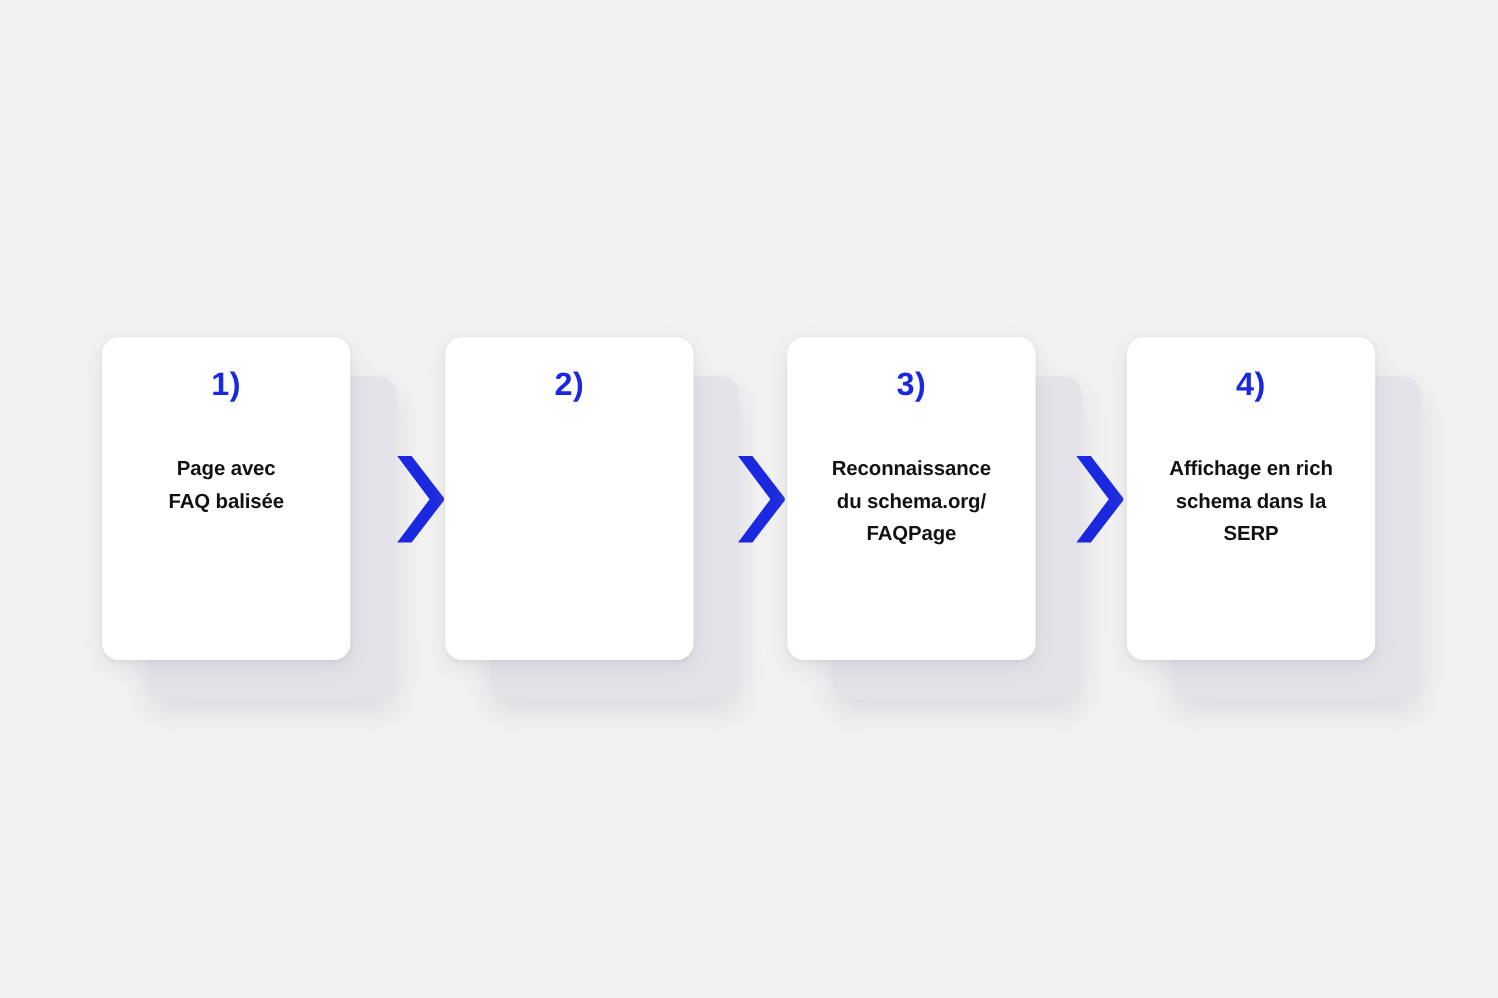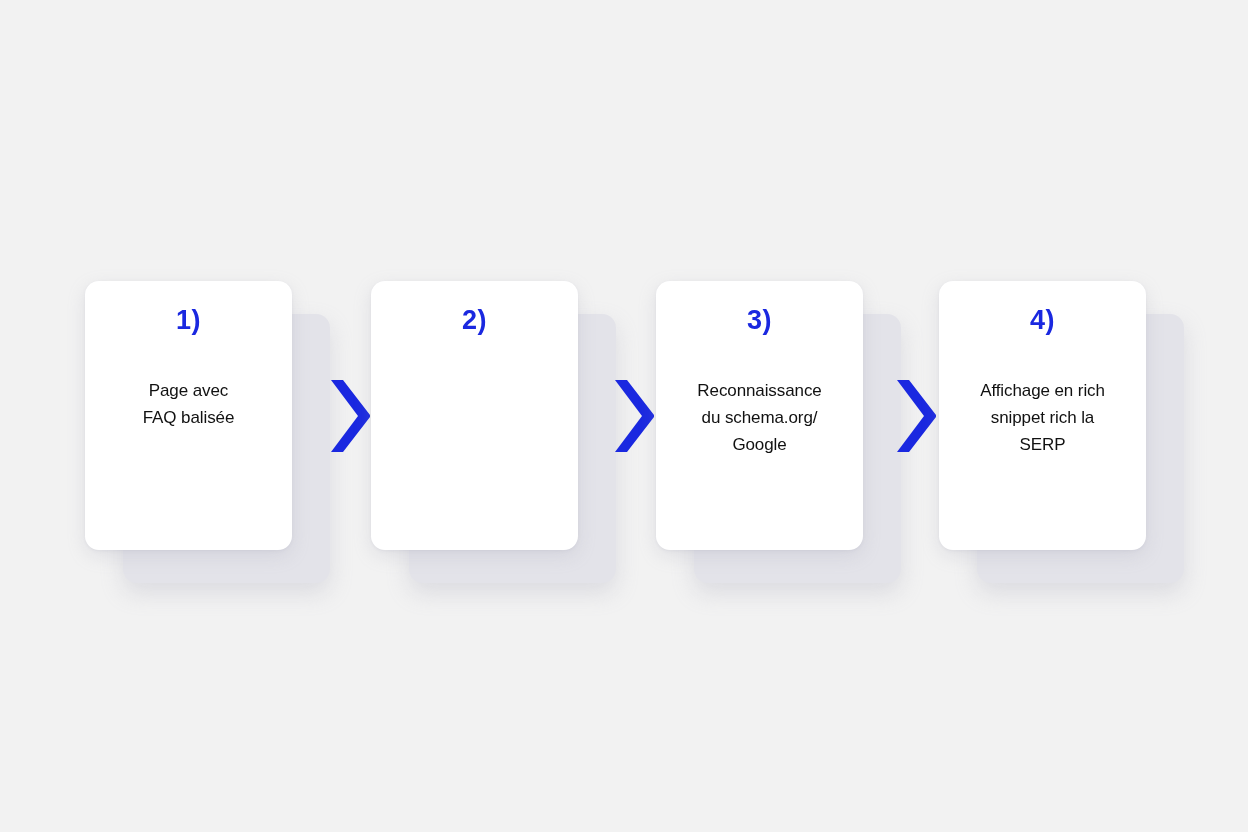--- a/index.html
+++ b/index.html
@@ -67,21 +67,21 @@
     letter-spacing: 0.5px;
     margin: 0;
     padding: 0;
     height: 32px;
   }
 
   .step-label {
     margin-top: 39px;
     color: #111111;
     font-size: 17px;
-    font-weight: normal;
+    font-weight: bold;
     line-height: 1.58;
     letter-spacing: -0.1px;
     white-space: pre-line;
   }
 
   
   .arrow {
     position: absolute;
     top: 378px;
     width: 46px;
@@ -135,33 +135,33 @@
       <path d="M4 2 L16 2 L43 37 L43 39 L16 74 L4 74 L31 38 Z" fill="#1a28e0"></path>
     </svg>
   </div>
 
   <div class="step step-3">
     <div class="step-backplate"></div>
     <div class="step-card">
       <div class="step-number">3)</div>
       <div class="step-label">Reconnaissance
 du schema.org/
-Google</div>
+FAQPage</div>
     </div>
   </div>
 
   <div class="arrow arrow-3">
     <svg viewBox="0 0 46 76" xmlns="http://www.w3.org/2000/svg" aria-hidden="true">
       <path d="M4 2 L16 2 L43 37 L43 39 L16 74 L4 74 L31 38 Z" fill="#1a28e0"></path>
     </svg>
   </div>
 
   <div class="step step-4">
     <div class="step-backplate"></div>
     <div class="step-card">
       <div class="step-number">4)</div>
       <div class="step-label">Affichage en rich
-snippet rich la
+schema dans la
 SERP</div>
     </div>
   </div>
 
 </div>
 
 </body></html>

